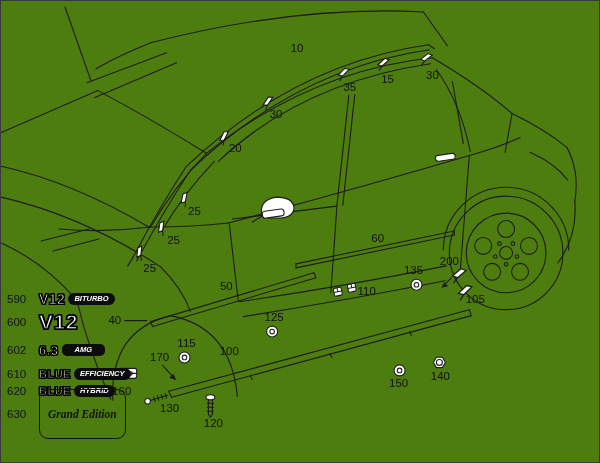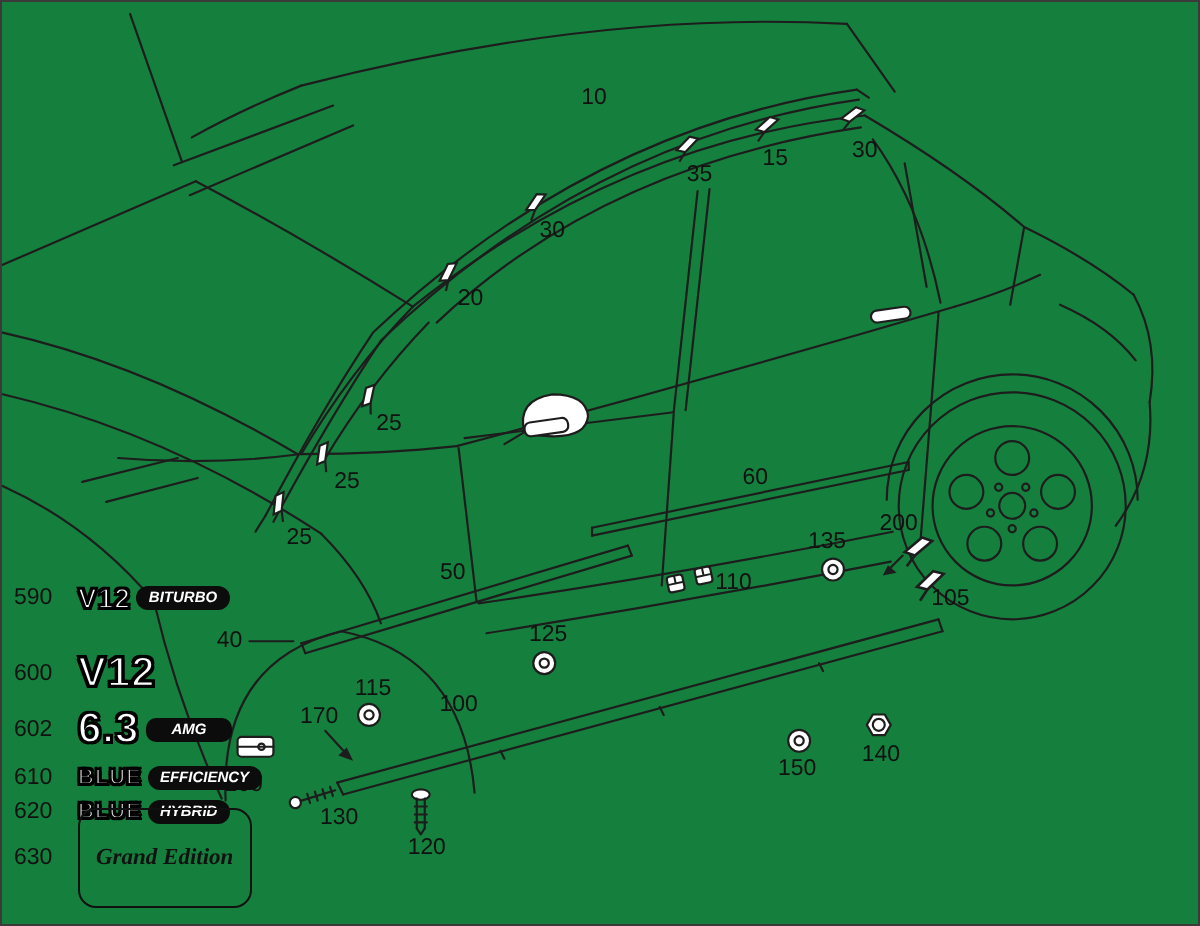--- a/index.html
+++ b/index.html
@@ -1,40 +1,40 @@
 <!DOCTYPE html>
 <html><head>
 <meta charset="utf-8">
 <style>
   html,body{margin:0;padding:0;background:#fff;}
-  .stage{position:relative;width:600px;height:463px;background:#15803d;border:1px solid #3a3a3a;
+  .stage{position:relative;width:600px;height:463px;background:#4d7c0f;border:1px solid #3a3a3a;
          box-sizing:border-box;overflow:hidden;font-family:"Liberation Sans",sans-serif;}
   .stage svg{position:absolute;left:0;top:0;width:100%;height:100%;}
   .art path,.art line,.art circle,.art ellipse,.art rect,.art polygon{
       stroke:#1d1d1d;fill:none;stroke-width:1.1;stroke-linecap:round;stroke-linejoin:round;}
   .art .fillw{fill:#fff;}
   .art .solid{fill:#1d1d1d;stroke:none;}
   .callout{font-size:11.5px;fill:#111;font-family:"Liberation Sans",sans-serif;text-anchor:middle;cursor:pointer;}
   
   .badges{position:absolute;left:6px;top:288px;display:flex;flex-direction:column;}
   .badge-row{display:flex;align-items:center;gap:7px;}
-  .row-590{height:20px;margin-bottom:16px;}
+  .row-590{height:20px;margin-bottom:1px;}
   .row-600{height:24px;margin-bottom:6px;align-items:center;}
   .row-602{height:20px;margin-bottom:5px;}
   .row-610{height:17px;margin-bottom:0;}
   .row-620{height:17px;margin-bottom:5px;}
   .row-630{height:20px;}
   .ref{font-size:11.5px;color:#111;width:25px;flex:0 0 25px;cursor:pointer;}
   .emblem{display:flex;align-items:center;gap:3px;}
   .outl{font-weight:800;color:#fff;letter-spacing:.5px;
         -webkit-text-stroke:1.1px #000;
         text-shadow:-1px -1px 0 #000,1px -1px 0 #000,-1px 1px 0 #000,1px 1px 0 #000;}
   .row-590 .outl{font-size:14px;}
   .row-600 .outl{font-size:21px;-webkit-text-stroke:1.3px #000;}
-  .row-602 .outl{font-size:21px;}
+  .row-602 .outl{font-size:13px;}
   .row-610 .outl,.row-620 .outl{font-size:11px;}
   .pill{background:#0c0c0c;color:#fff;font-weight:700;font-style:italic;border-radius:7px;
         padding:1px 6px;font-size:7.5px;line-height:10px;white-space:nowrap;}
   .row-602 .pill{padding:1px 13px;border-radius:5px;}
   .pill:empty{display:none;}
   .ge-box{border:1.5px solid #111;border-radius:9px;padding:16px 8px;color:#111;
           font-family:"Liberation Serif",serif;font-style:italic;font-weight:700;font-size:11.5px;line-height:16px;}
 </style>
 </head>
 <body>

